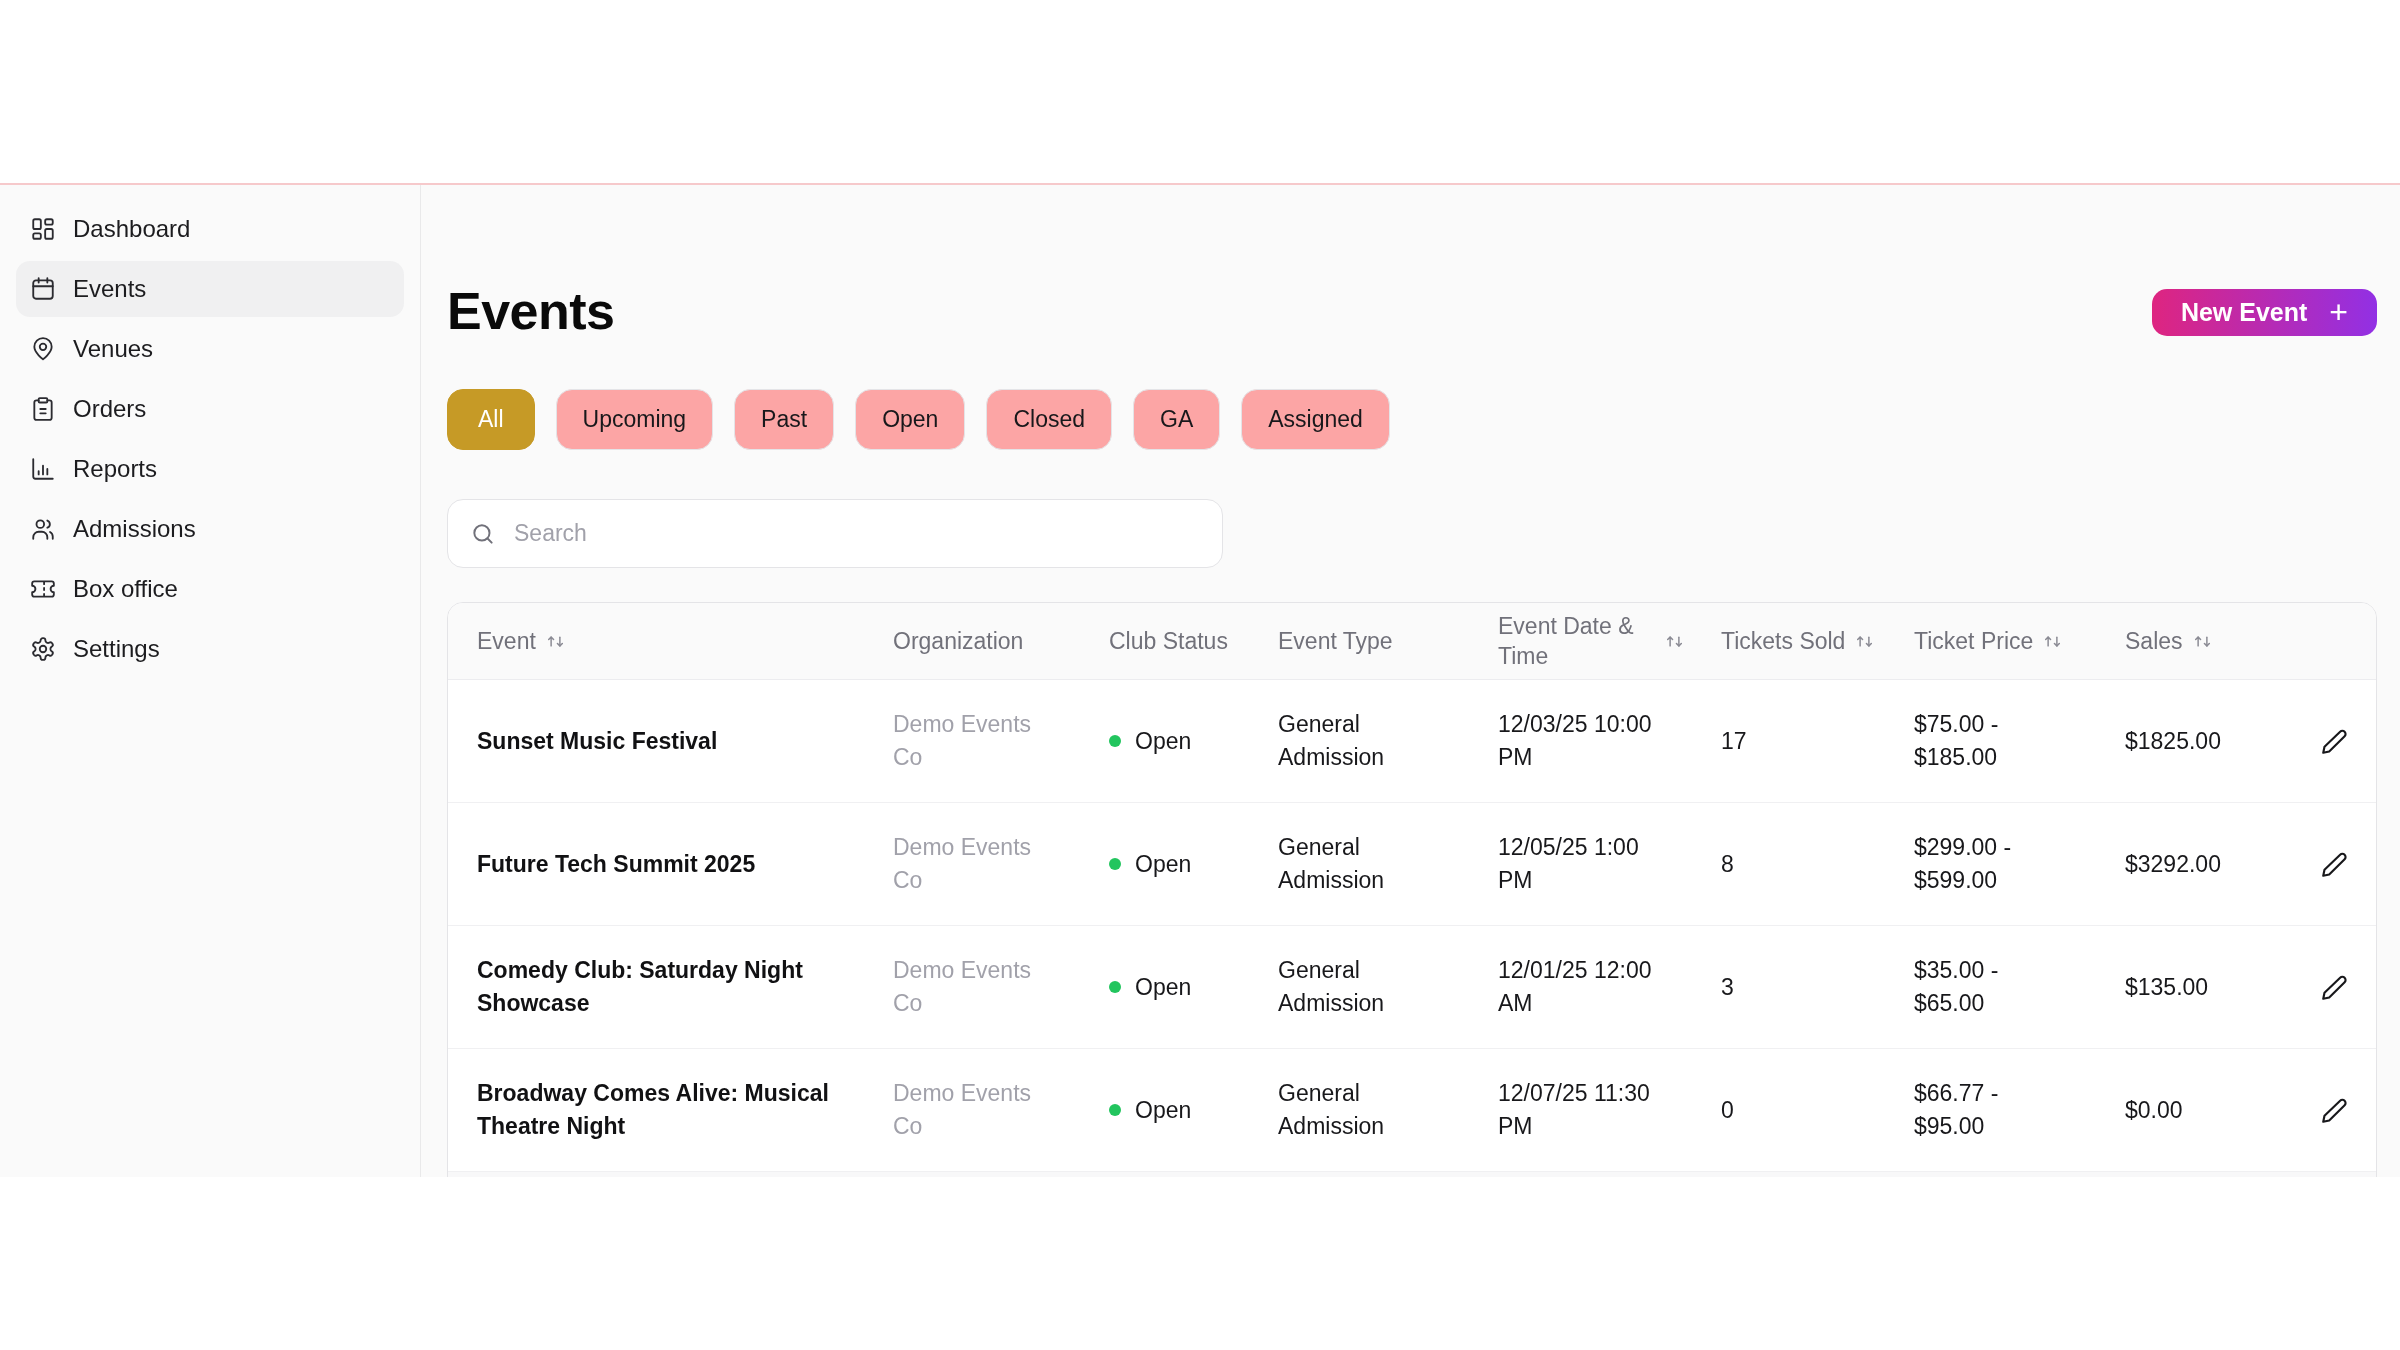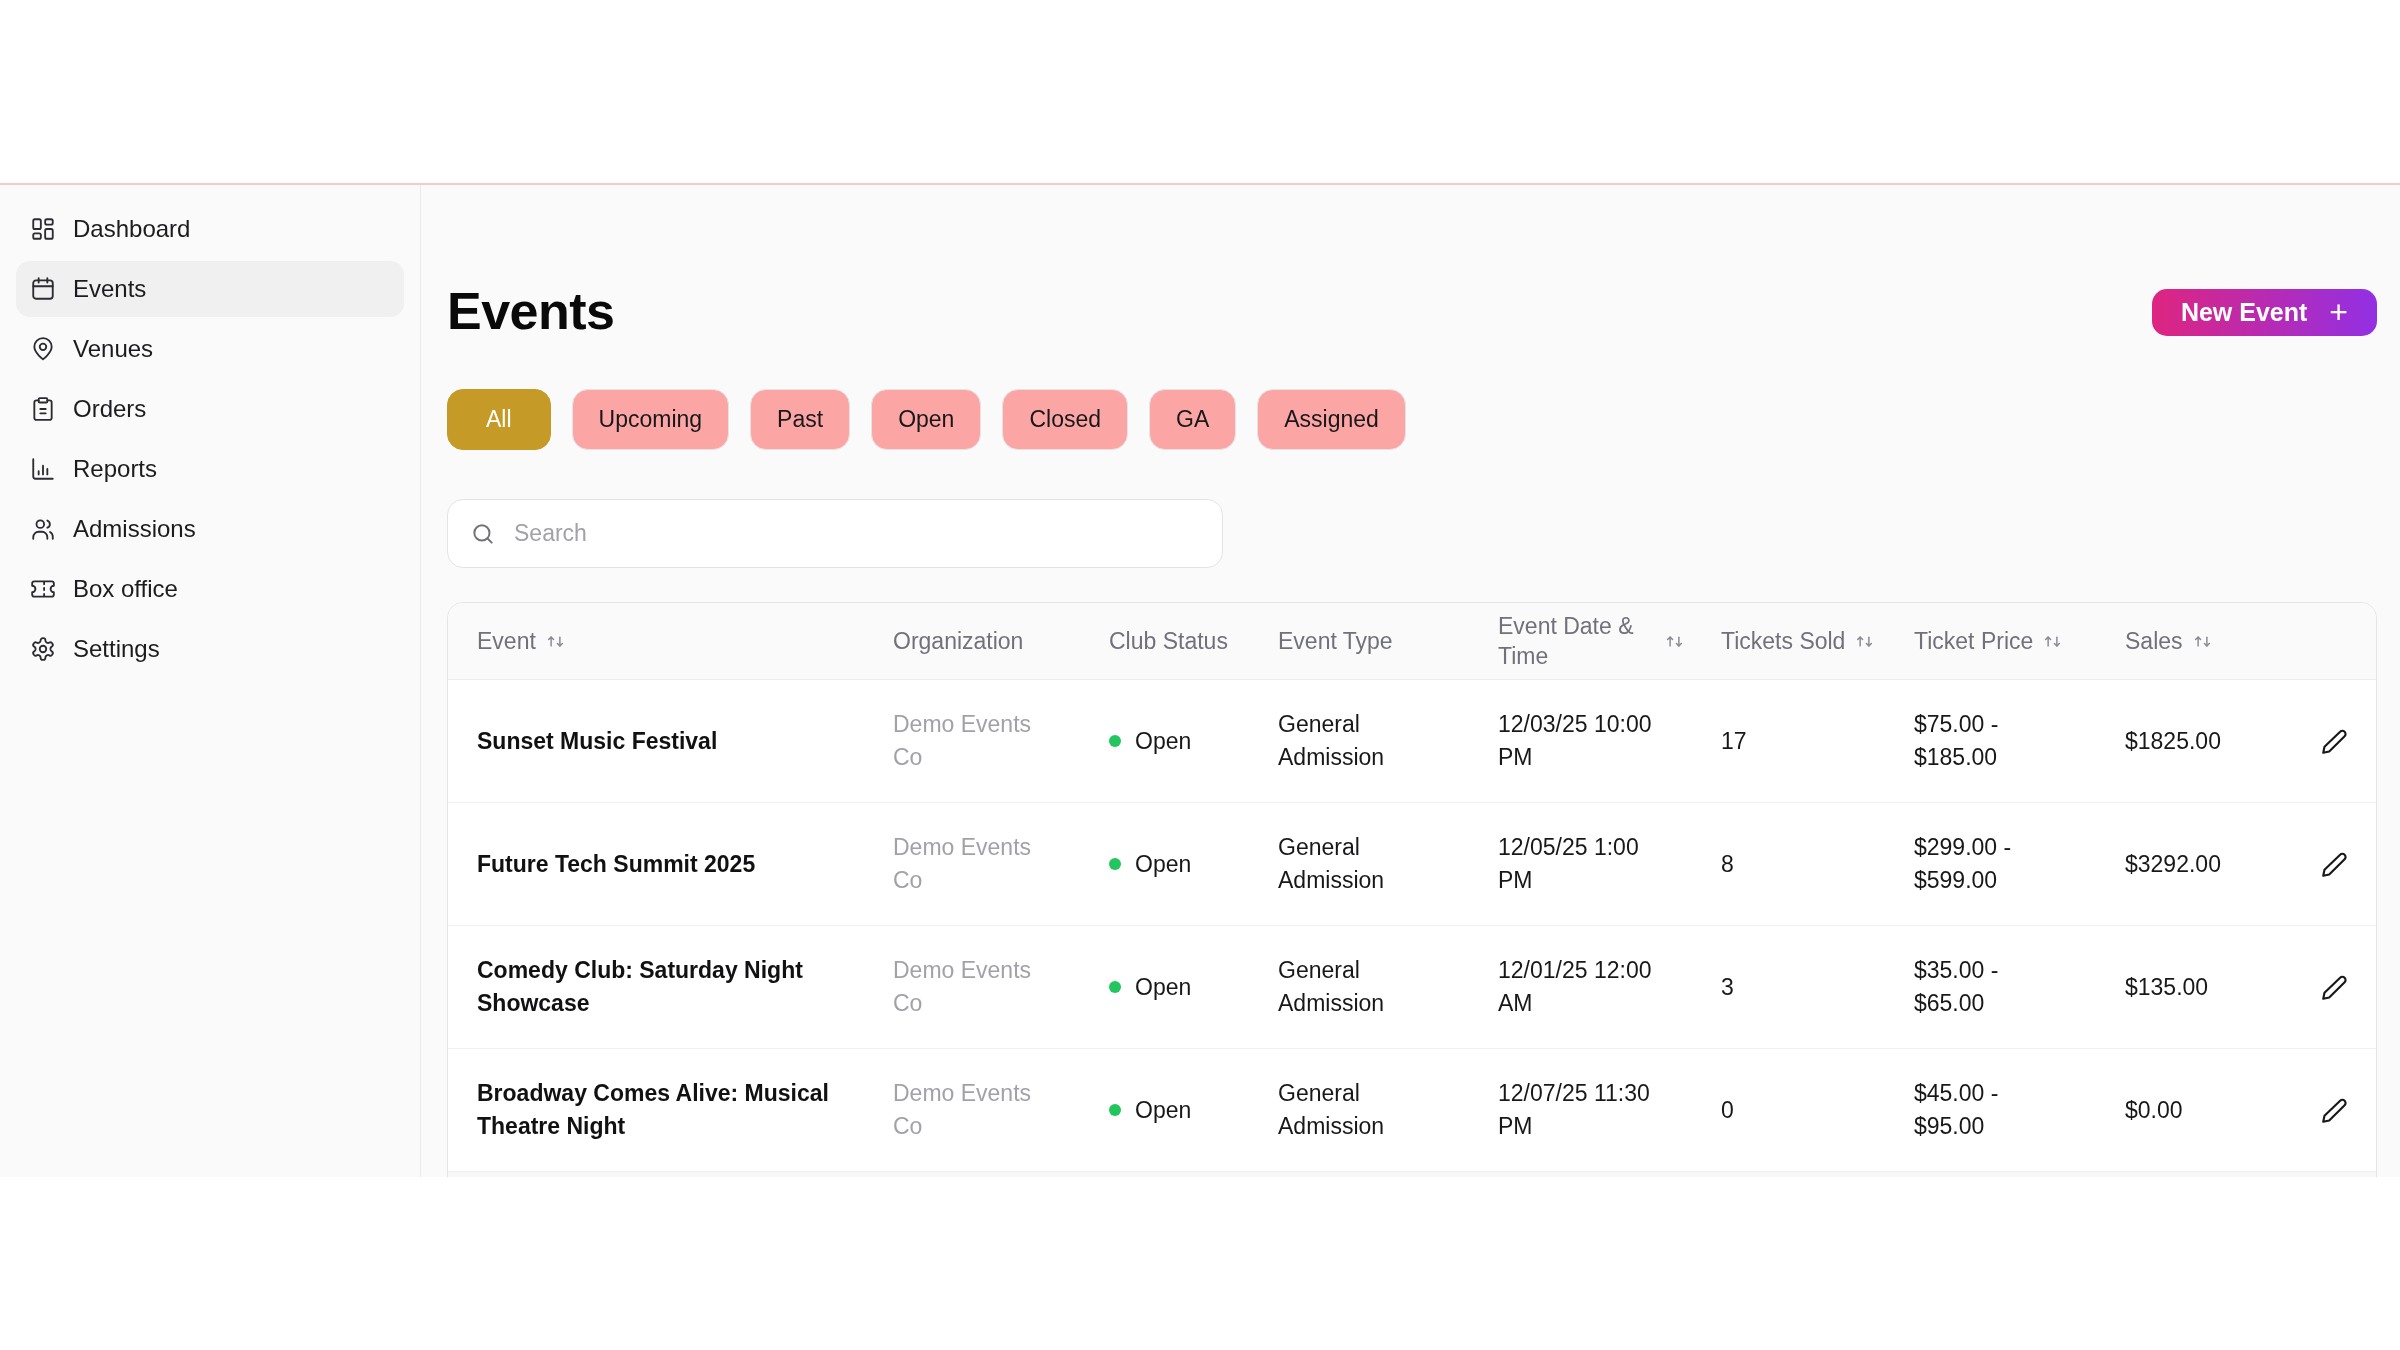--- a/index.html
+++ b/index.html
@@ -33,21 +33,21 @@
     color:#fff; font-size:25px; font-weight:600; font-family:inherit;
     display:flex; align-items:center; gap:22px; cursor:pointer;
   }
   .new-event .plus { font-size:32px; font-weight:400; line-height:1; margin-top:-2px; }
   .chips { display:flex; gap:21px; margin-top:48px; }
   .chip {
     height:61px; padding:0 26px; border-radius:16px;
     display:flex; align-items:center; font-size:23px;
     background:#fca5a5; border:1px solid #e4e4e7; color:#18181b; cursor:pointer;
   }
-  .chip.active { background:#C69A26; border-color:#C69A26; color:#fff; font-weight:500; padding:0 38px; }
+  .chip.active { background:#C69A26; border-color:#C69A26; color:#fff; font-weight:500; padding:0 30px; }
   .search-box {
     margin-top:49px; width:776px; height:69px;
     border:1px solid #e4e4e7; border-radius:16px; background:#fff;
     display:flex; align-items:center; padding:0 22px; gap:16px;
   }
   .search-box svg { width:26px; height:26px; stroke:#71717a; stroke-width:1.8; fill:none; stroke-linecap:round; flex:none; }
   .search-box input { border:none; outline:none; background:transparent; font-size:23px; flex:1; color:#18181b; font-family:inherit; }
   .search-box input::placeholder { color:#a1a1aa; }
   
   .table {
@@ -294,21 +294,21 @@
       <div class="tr">
         <div class="td event">Broadway Comes Alive: Musical Theatre Night</div>
         <div class="td org">Demo Events Co</div>
         <div class="td">
           <span class="status-dot"></span>
           <span>Open</span>
         </div>
         <div class="td">General Admission</div>
         <div class="td">12/07/25 11:30 PM</div>
         <div class="td">0</div>
-        <div class="td">$45.00 - $95.00</div>
+        <div class="td">$66.77 - $95.00</div>
         <div class="td">$0.00</div>
         <div class="td edit">
           <button class="edit-btn">
             <svg viewBox="0 0 24 24">
                 <path d="M17 3.3a2.8 2.8 0 1 1 4 4L7.3 20.9 2 22l1.1-5.3Z"></path>
               </svg>
           </button>
         </div>
       </div>
 

